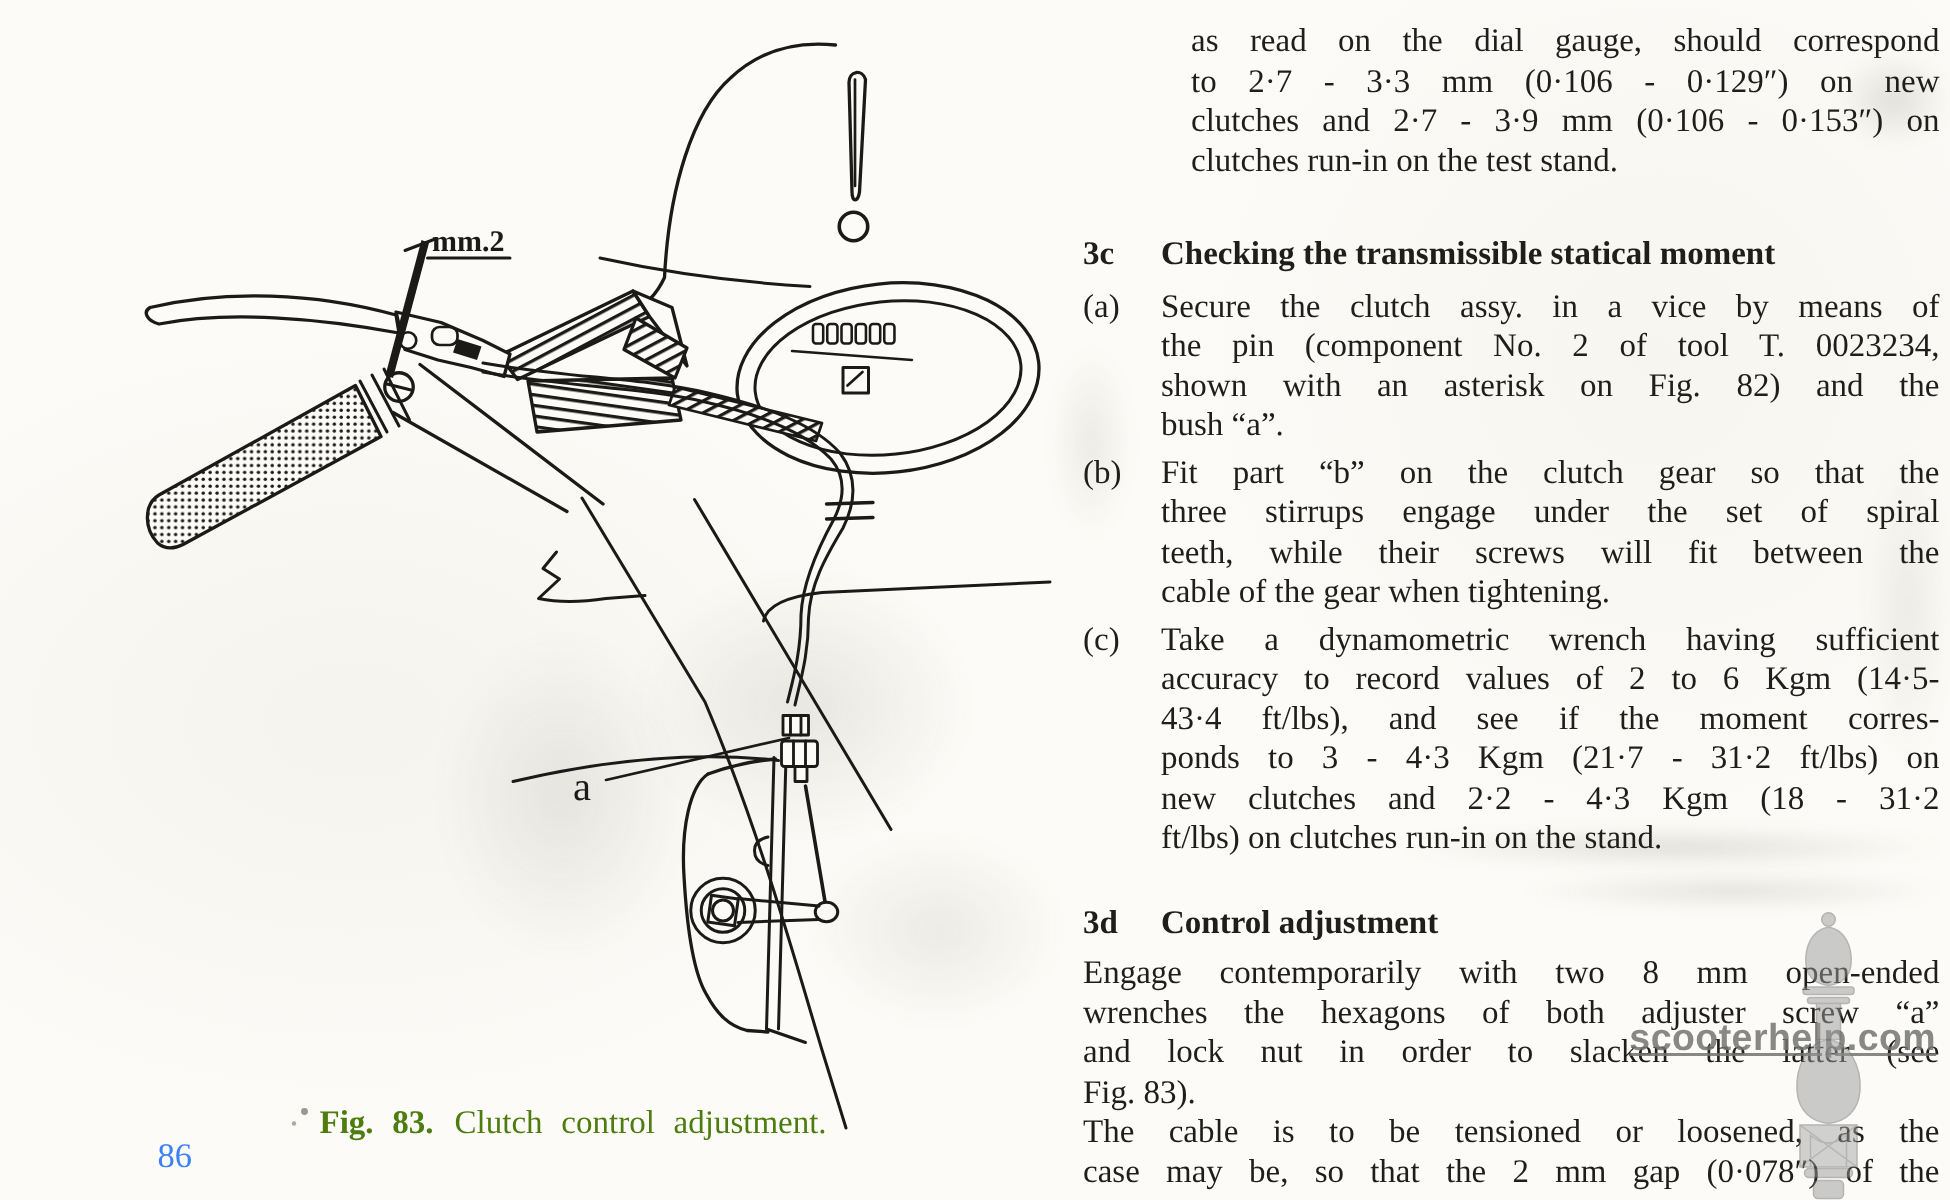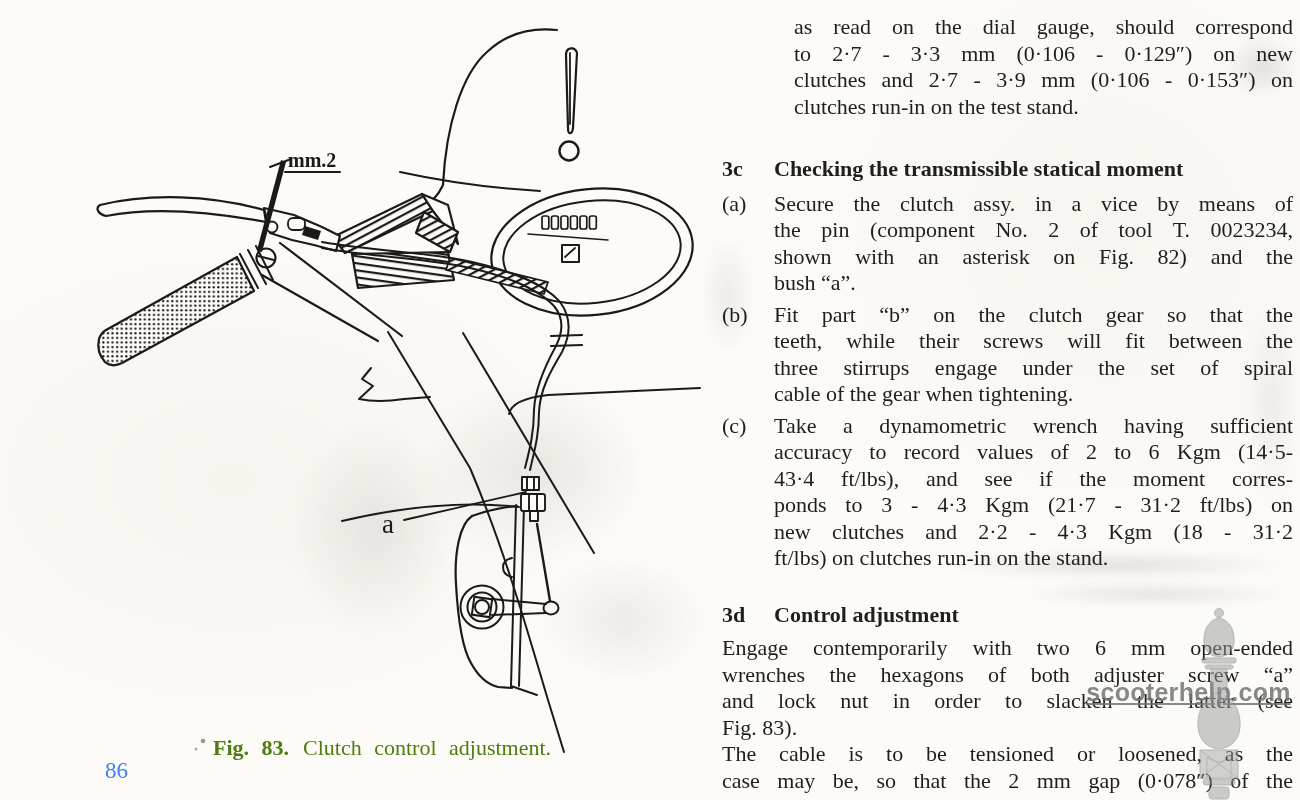--- a/index.html
+++ b/index.html
@@ -212,22 +212,22 @@
         <div class="jline">the pin (component No. 2 of tool T. 0023234,</div>
         <div class="jline">shown with an asterisk on Fig. 82) and the</div>
         <div class="jline last">bush “a”.</div>
       </div>
   </div>
 
   <div class="item">
     <div class="marker">(b)</div>
     <div class="body">
         <div class="jline">Fit part “b” on the clutch gear so that the</div>
+        <div class="jline">three stirrups engage under the set of spiral</div>
         <div class="jline">teeth, while their screws will fit between the</div>
-        <div class="jline">three stirrups engage under the set of spiral</div>
         <div class="jline last">cable of the gear when tightening.</div>
       </div>
   </div>
 
   <div class="item">
     <div class="marker">(c)</div>
     <div class="body">
         <div class="jline">Take a dynamometric wrench having sufficient</div>
         <div class="jline">accuracy to record values of 2 to 6 Kgm (14·5-</div>
         <div class="jline">43·4 ft/lbs), and see if the moment corres-</div>
@@ -236,21 +236,21 @@
         <div class="jline last">ft/lbs) on clutches run-in on the stand.</div>
       </div>
   </div>
 
   <div class="sec-head h3d">
     <div class="num">3d</div>
     <div>Control adjustment</div>
   </div>
 
   <div class="para-full">
-      <div class="jline">Engage contemporarily with two 6 mm open-ended</div>
+      <div class="jline">Engage contemporarily with two 8 mm open-ended</div>
       <div class="jline">wrenches the hexagons of both adjuster screw “a”</div>
       <div class="jline">and lock nut in order to slacken the latter (see</div>
       <div class="jline last">Fig. 83).</div>
     </div>
 
   <div class="para-full2">
       <div class="jline">The cable is to be tensioned or loosened, as the</div>
       <div class="jline">case may be, so that the 2 mm gap (0·078″) of the</div>
     </div>
 </div>

